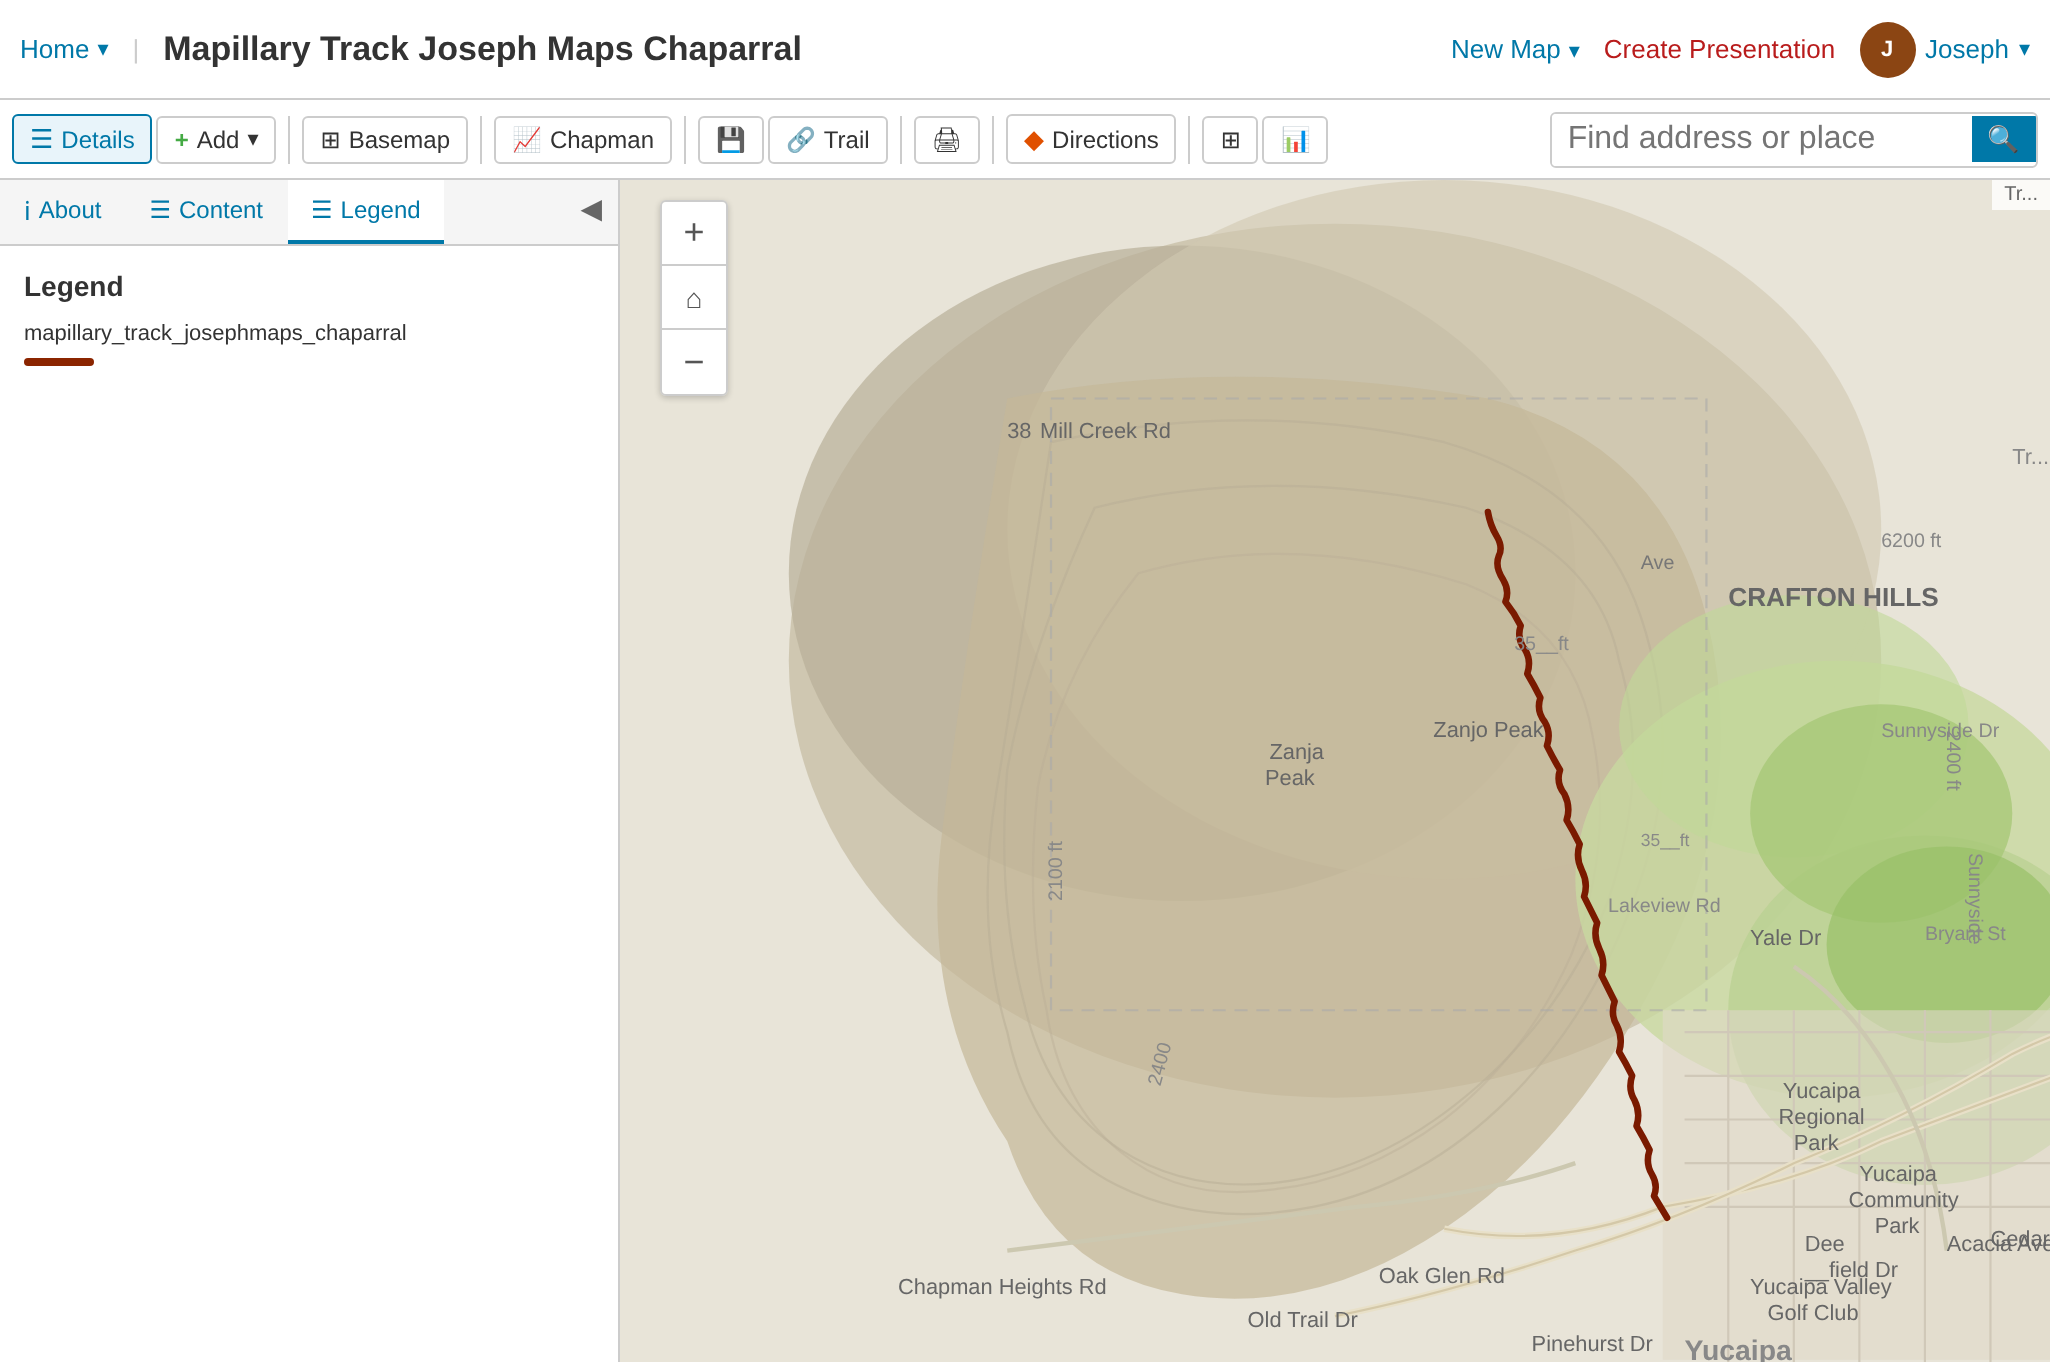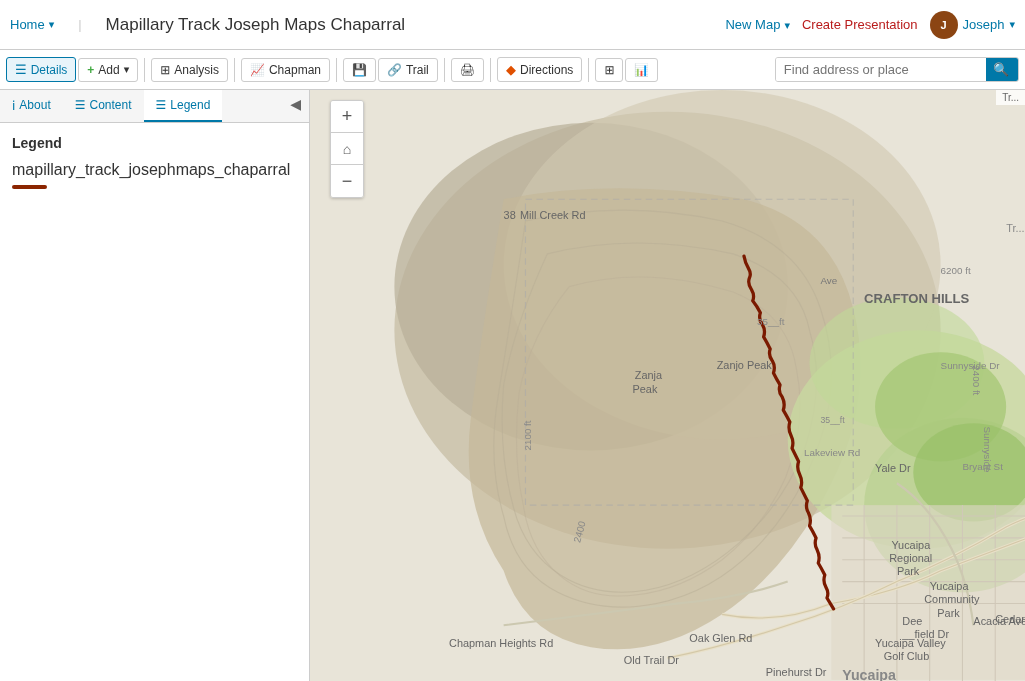--- a/index.html
+++ b/index.html
@@ -6,33 +6,33 @@
     body { font-family: Arial, sans-serif; font-size: 13px; background: #fff; width: 1025px; height: 681px; overflow: hidden; }
 
     
     .top-nav {
       display: flex;
       align-items: center;
       height: 50px;
       background: #fff;
       border-bottom: 1px solid #ccc;
       padding: 0 10px;
-      gap: 20px;
+      gap: 8px;
     }
     .nav-home {
       display: flex;
       align-items: center;
       gap: 4px;
       color: #0078a8;
       font-size: 13px;
       cursor: pointer;
     }
     .nav-title {
       font-size: 17px;
-      font-weight: normal;
+      font-weight: bold;
       color: #333;
       flex: 1;
     }
     .nav-right {
       display: flex;
       align-items: center;
       gap: 12px;
     }
     .btn-newmap {
       display: flex;
@@ -111,21 +111,21 @@
       align-items: center;
       margin-left: auto;
       border: 1px solid #ccc;
       border-radius: 3px;
       overflow: hidden;
     }
     .search-input {
       border: none;
       outline: none;
       padding: 4px 8px;
-      font-size: 13px;
+      font-size: 16px;
       width: 210px;
       color: #aaa;
     }
     .search-btn {
       background: #0078a8;
       border: none;
       padding: 4px 8px;
       cursor: pointer;
       color: white;
       font-size: 13px;
@@ -177,21 +177,21 @@
       padding: 12px;
       flex: 1;
     }
     .legend-title {
       font-size: 14px;
       font-weight: bold;
       margin-bottom: 10px;
       color: #333;
     }
     .legend-layer-name {
-      font-size: 16px;
+      font-size: 11px;
       color: #333;
       margin-bottom: 6px;
     }
     .legend-line {
       width: 35px;
       height: 4px;
       background: #8b2500;
       border-radius: 2px;
       margin-top: 4px;
     }
@@ -275,21 +275,21 @@
     <span>Details</span>
   </button>
   <button class="toolbar-btn">
     <span style="color:#4a4; font-weight:bold;">+</span>
     <span>Add</span>
     <span style="font-size:11px;">▾</span>
   </button>
   <div class="toolbar-divider"></div>
   <button class="toolbar-btn">
     <span style="font-size:12px;">⊞</span>
-    <span>Analysis</span>
+    <span>Basemap</span>
   </button>
   <div class="toolbar-divider"></div>
   <button class="toolbar-btn">
     <span style="font-size:12px;">📈</span>
     <span>Chapman</span>
   </button>
   <div class="toolbar-divider"></div>
   <button class="toolbar-btn">
     <span>💾</span>
   </button>

